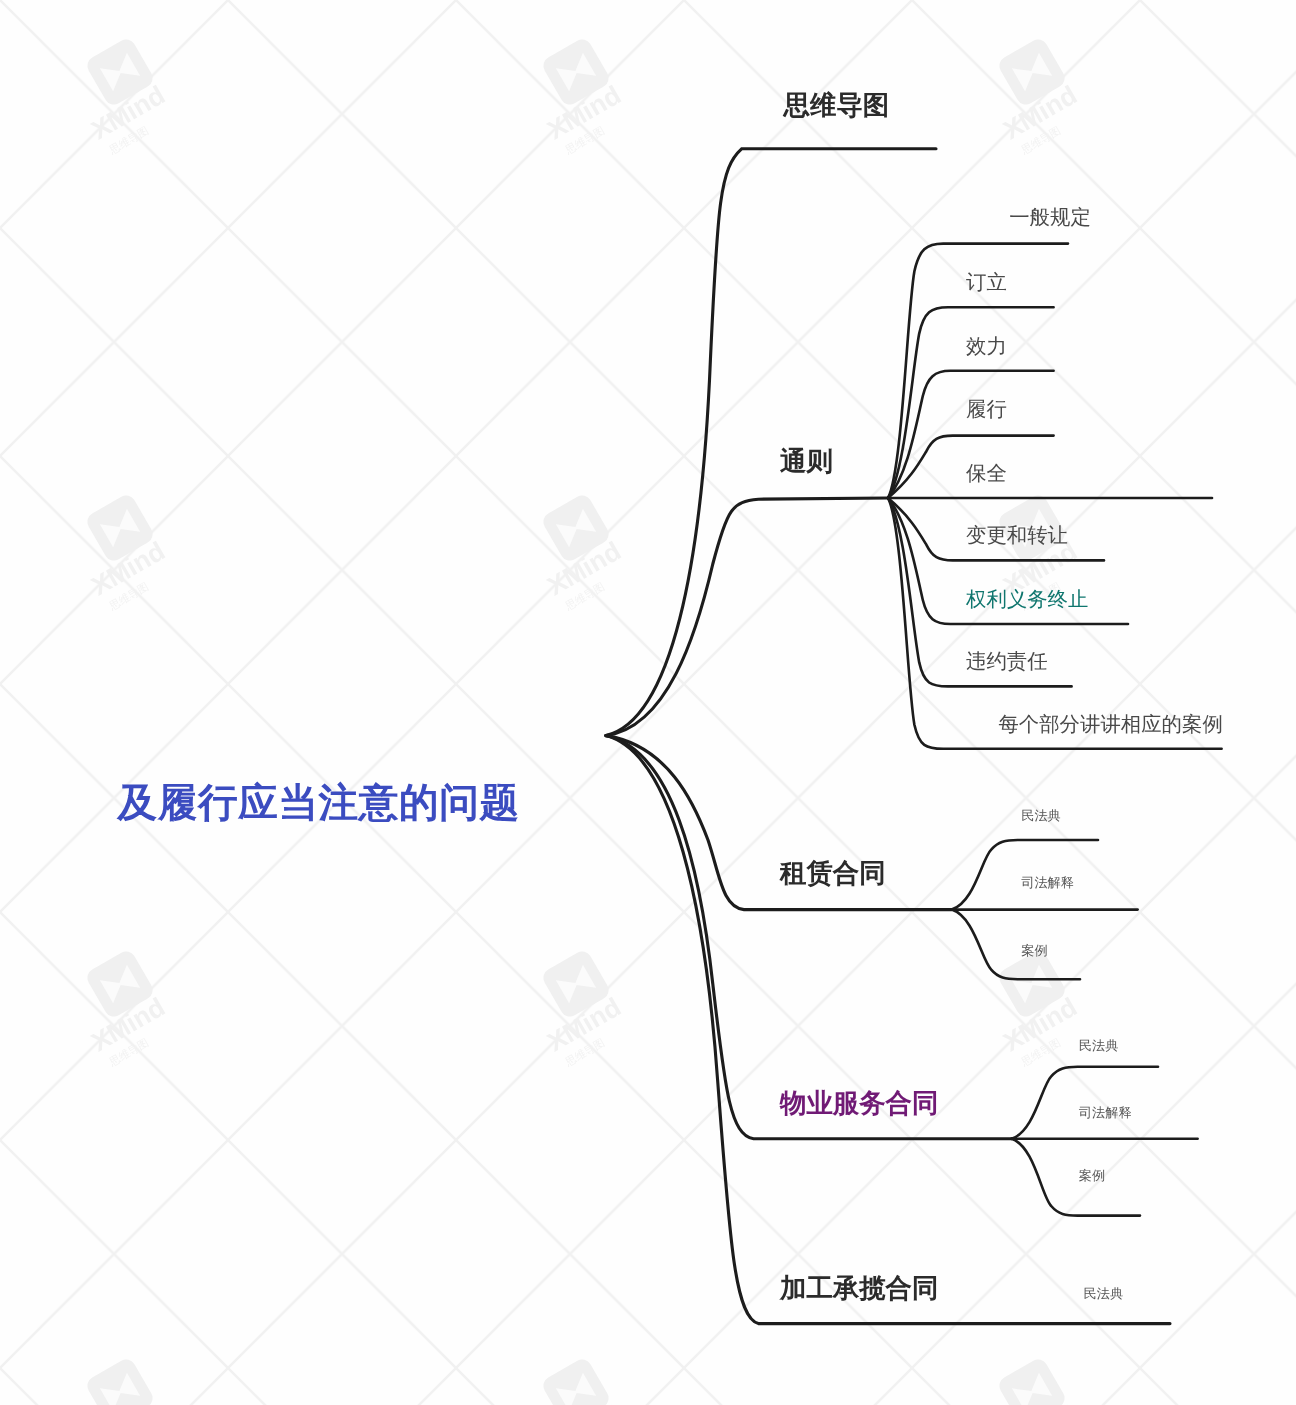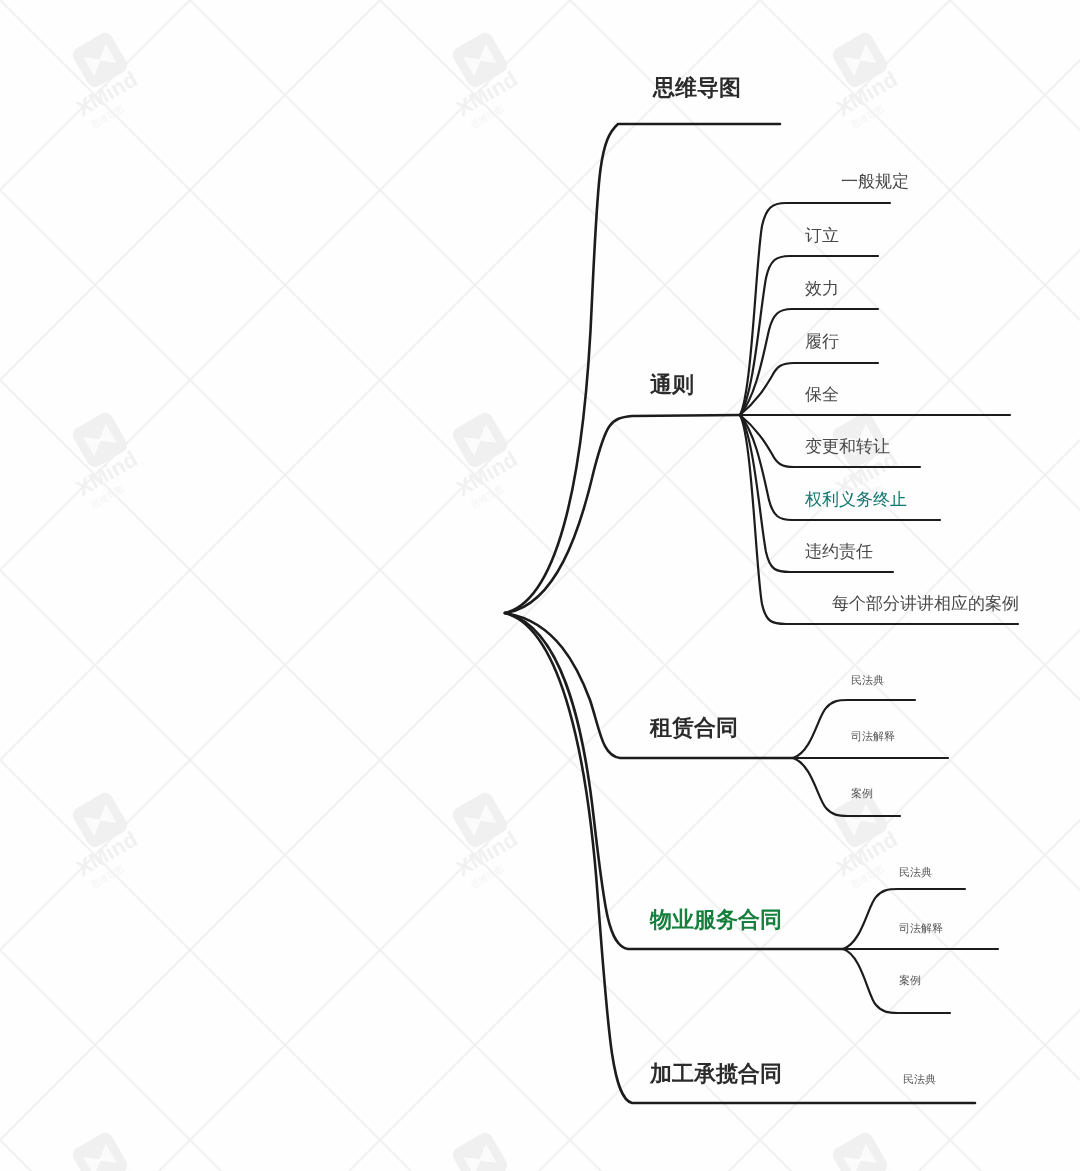--- a/index.html
+++ b/index.html
@@ -140,29 +140,30 @@
     </g>
 
     <g>
       <path class="branch-path" stroke-width="2.2" d="M843,949 C862,943 868,905 876,897 C882,890 888,889 898,889 L965,889" style="stroke: rgb(28, 28, 28);"></path>
       <path class="branch-path" stroke-width="2.2" d="M843,949 L998,949" style="stroke: rgb(28, 28, 28);"></path>
       <path class="branch-path" stroke-width="2.2" d="M843,949 C862,955 868,997 876,1005 C882,1012 888,1013 898,1013 L950,1013" style="stroke: rgb(28, 28, 28);"></path>
     </g>
   </svg>
 
   <div class="node-label root-label" style="left: 98px; top: 572px; width: 400px; color: rgb(59, 76, 192);">
+    <div>及履行应当注意的问题</div>
   </div>
 
   <div class="node-label main-label" style="left: 653px; top: 75px; color: rgb(43, 43, 43);">思维导图</div>
 
   <div class="node-label main-label" style="left: 650px; top: 372px; color: rgb(43, 43, 43);">通则</div>
 
   <div class="node-label main-label" style="left: 650px; top: 715px; color: rgb(43, 43, 43);">租赁合同</div>
 
-  <div class="node-label main-label" style="left: 650px; top: 907px; color: #15803d;">物业服务合同</div>
+  <div class="node-label main-label" style="left: 650px; top: 907px; color: #701a75;">物业服务合同</div>
 
   <div class="node-label main-label" style="left: 650px; top: 1061px; color: rgb(43, 43, 43);">加工承揽合同</div>
 
   <div class="node-label sub-label" style="left: 805px; top: 172px; color: rgb(73, 73, 73); margin-left: 36px;">一般规定</div>
   <div class="node-label sub-label" style="left: 805px; top: 226px; color: rgb(73, 73, 73);">订立</div>
   <div class="node-label sub-label" style="left: 805px; top: 279px; color: rgb(73, 73, 73);">效力</div>
   <div class="node-label sub-label" style="left: 805px; top: 332px; color: rgb(73, 73, 73);">履行</div>
   <div class="node-label sub-label" style="left: 805px; top: 385px; color: rgb(73, 73, 73);">保全</div>
   <div class="node-label sub-label" style="left: 805px; top: 437px; color: rgb(73, 73, 73);">变更和转让</div>
   <div class="node-label sub-label" style="left: 805px; top: 490px; color: #0f766e;">权利义务终止</div>

